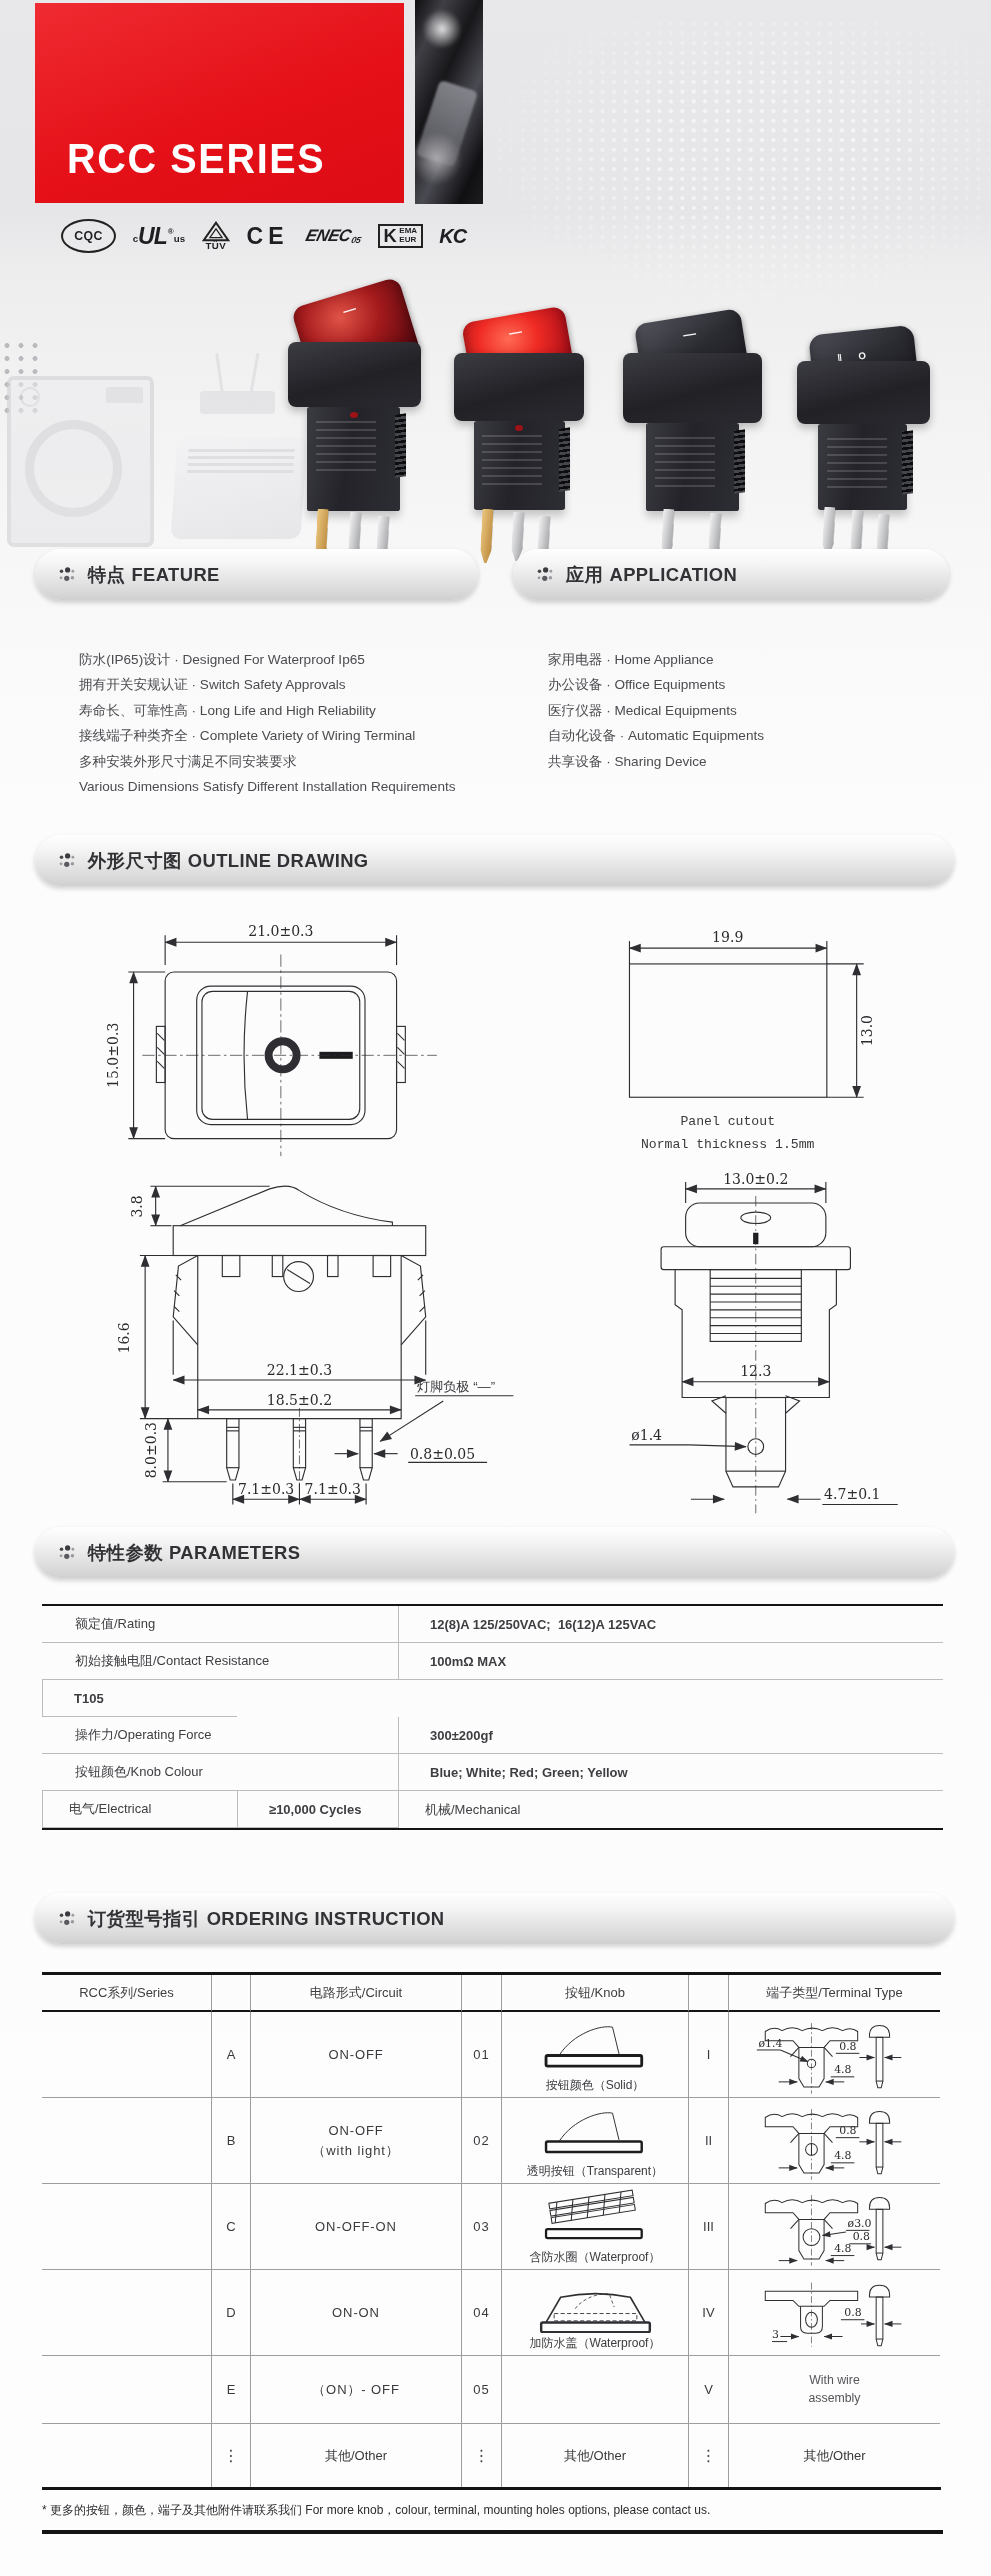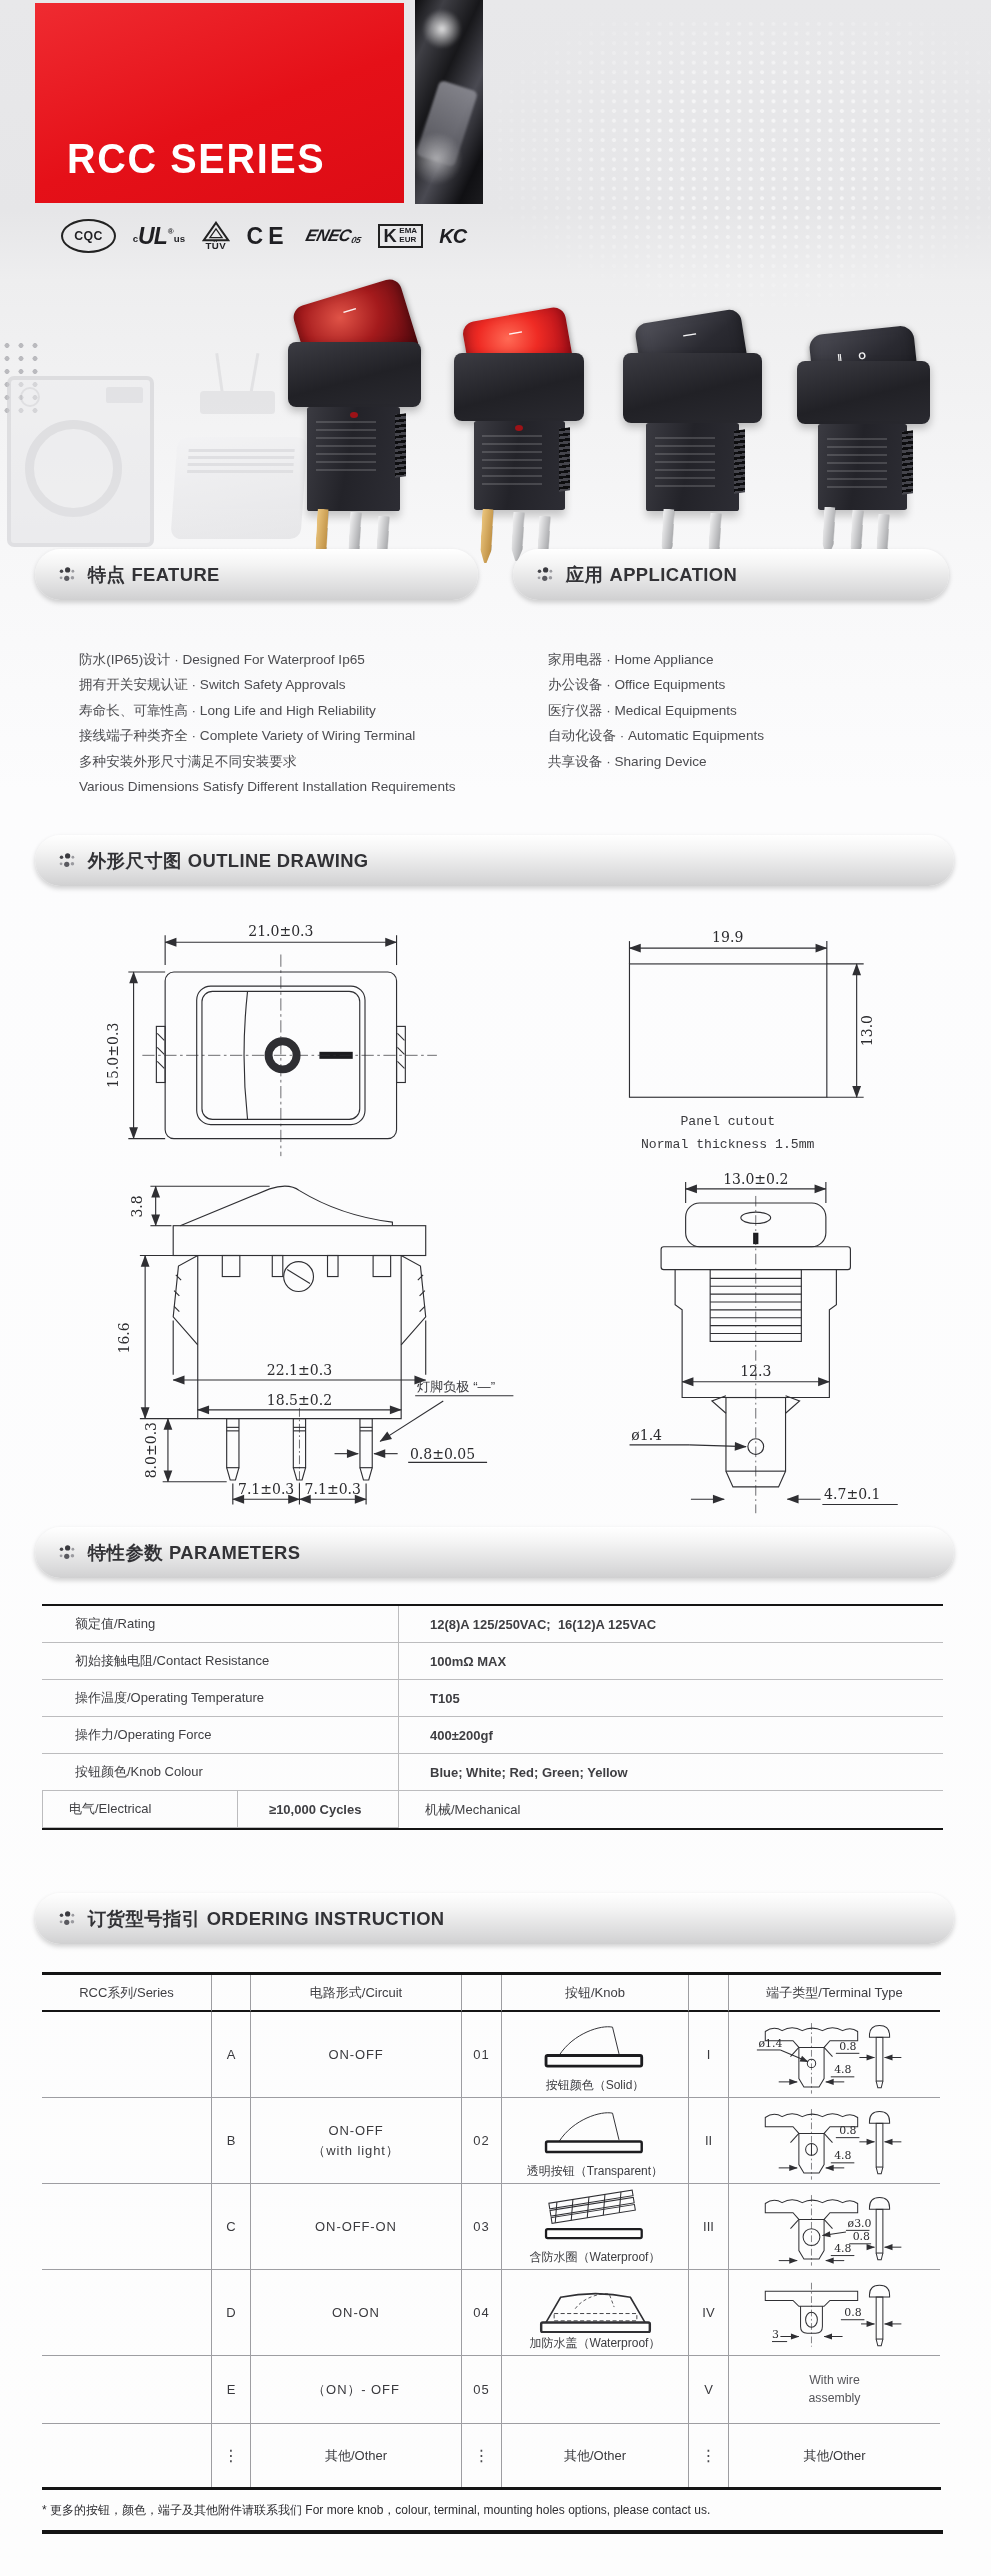--- a/index.html
+++ b/index.html
@@ -493,24 +493,23 @@
     <div class="bar-title">
       <span>特性参数</span><span class="en">PARAMETERS</span>
     </div>
   </div>
 
   <div class="ptable">
     <div class="pc lbl">额定值/Rating</div>
     <div class="pc val">12(8)A 125/250VAC;  16(12)A 125VAC</div>
     <div class="pc lbl">初始接触电阻/Contact Resistance</div>
     <div class="pc val">100mΩ MAX</div>
-    <div class="pc lbl">操作温度/Operating Temperature</div>
     <div class="pc val">T105</div>
     <div class="pc lbl">操作力/Operating Force</div>
-    <div class="pc val">400±200gf</div>
+    <div class="pc val">300±200gf</div>
     <div class="pc lbl">按钮颜色/Knob Colour</div>
     <div class="pc val">Blue; White; Red; Green; Yellow</div>
     <div class="pc sub">电气/Electrical</div>
     <div class="pc val">≥10,000 Cycles</div>
     <div class="pc sub nb">机械/Mechanical</div>
   </div>
 
   <div class="bar" style="left:35px;top:1893px;width:919px;">
     <svg width="17.5" height="17.5" viewBox="0 0 20 20">
       <circle cx="4" cy="6" r="2" fill="#45454a"></circle>

